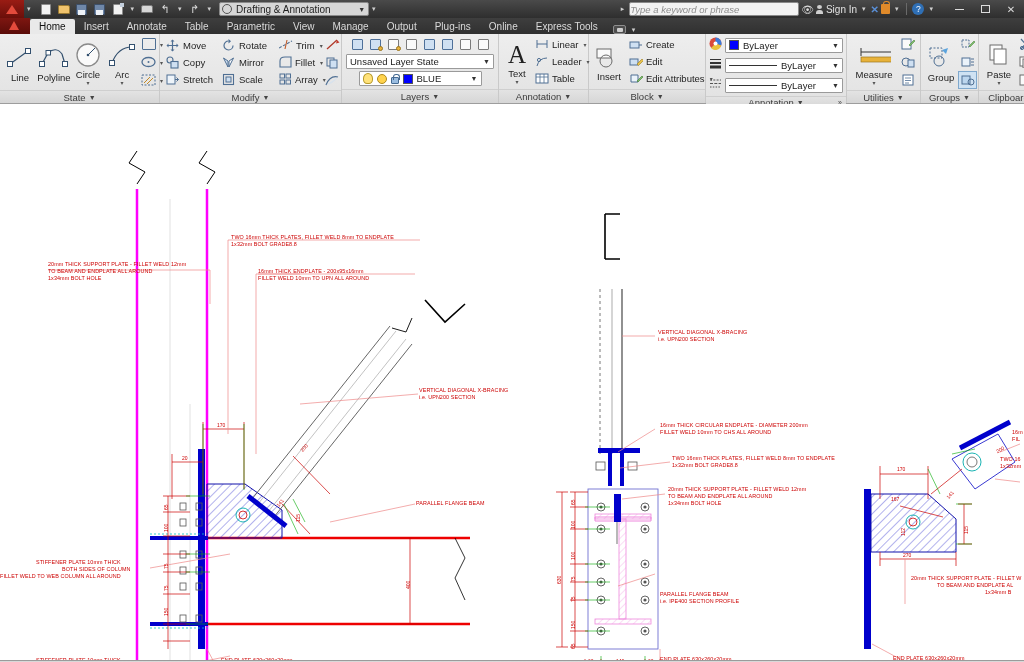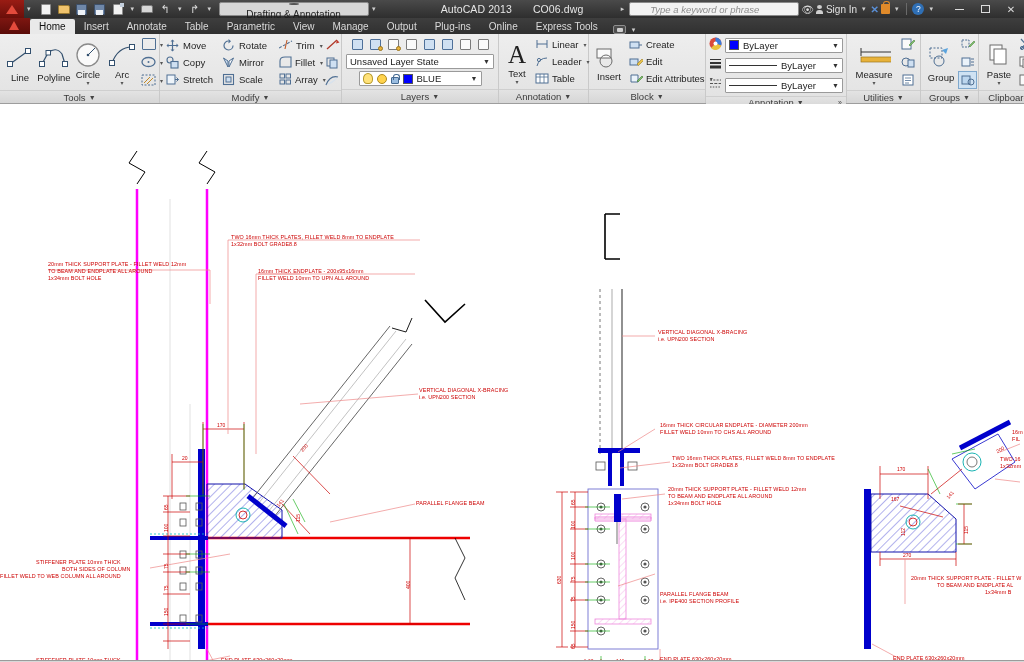--- a/index.html
+++ b/index.html
@@ -38,28 +38,28 @@
   .arrowicon{ font-size:11px;color:#d8d8d8; }
   .sep-v{ width:1px;height:12px;background:#6a6a6a;margin:0 3px; }
   .title-center{
     position:absolute;left:0;right:0;text-align:center;font-size:10.5px;color:#e6e6e6;
     pointer-events:none; letter-spacing:.1px;
   }
   .title-center span{ margin:0 9px; }
   .wsdrop{
     display:flex;align-items:center;gap:4px;background:#d6d6d6;color:#1d1d1d;
     height:14px;border:1px solid #8a8a8a;border-radius:2px;padding:0 3px 0 2px;
-    font-size:10px;min-width:150px;margin-left:5px;flex-direction:column;
+    font-size:10px;min-width:150px;margin-left:5px;
   }
   .gear{width:10px;height:10px;border:1.6px solid #555;border-radius:50%;}
   .wsdrop .caret{margin-left:auto;font-size:7px;color:#333;}
   .tb-right{ margin-left:auto; display:flex; align-items:center; gap:2px; padding-right:0; }
   .searchbox{
     width:170px;height:14px;background:#f3f3f3;border:1px solid #8a8a8a;border-radius:2px;
-    font-size:9.5px;color:#8d8d8d;font-style:italic;padding:0 20px;display:flex;align-items:center;
+    font-size:9.5px;color:#8d8d8d;font-style:italic;padding:0 0;display:flex;align-items:center;
   }
   .binoc{color:#dcdcdc;font-size:10px;}
   .signin{display:flex;align-items:center;gap:3px;font-size:10px;color:#e2e2e2;}
   .person{width:7px;height:9px;position:relative;}
   .person:before{content:'';position:absolute;top:0;left:1px;width:5px;height:4px;border-radius:50%;background:#cfcfcf;}
   .person:after{content:'';position:absolute;bottom:0;left:0;width:7px;height:4px;border-radius:3px 3px 0 0;background:#cfcfcf;}
   .xicon{color:#5a8fd6;font-size:10px;font-weight:bold;}
   .lockicon{width:9px;height:10px;background:#e08a2a;border-radius:1px;position:relative;}
   .lockicon:before{content:'';position:absolute;top:-3px;left:2px;width:5px;height:5px;border:1.4px solid #e08a2a;border-bottom:none;border-radius:3px 3px 0 0;}
   .helpicon{width:12px;height:12px;border-radius:50%;background:#2f6fb5;color:#fff;font-size:8.5px;display:flex;align-items:center;justify-content:center;}
@@ -186,24 +186,20 @@
     <span class="dd-tiny">▾</span>
   </div>
 
   <div class="wsdrop">
     <div class="gear"></div>
     <span>Drafting &amp; Annotation</span>
     <span class="caret">▼</span>
   </div>
   <span class="dd-tiny">▾</span>
 
-  <div class="title-center">
-    <span>AutoCAD 2013</span>
-    <span>CO06.dwg</span>
-  </div>
 
   <div class="tb-right">
     <span class="dd-tiny">▸</span>
     <div class="searchbox">Type a keyword or phrase</div>
     <span class="binoc">👁</span>
     <div class="signin">
       <span class="person"></span>
       <span>Sign In</span>
     </div>
     <span class="dd-tiny">▾</span>
@@ -335,21 +331,21 @@
                 <rect x="1" y="1" width="13" height="10" fill="none" stroke="#4f6f93" stroke-width="1" stroke-dasharray="2 1.5"></rect>
             <line x1="3" y1="9" x2="9" y2="3" stroke="#c08a2a" stroke-width="1"></line>
                 <line x1="6" y1="10" x2="12" y2="4" stroke="#c08a2a" stroke-width="1"></line>
               </svg>
           </div>
           <span class="tinycaret">▾</span>
         </div>
       </div>
     </div>
     <div class="panel-title">
-      <span>Tools</span>
+      <span>State</span>
       <span class="tc">▼</span>
     </div>
   </div>
 
   <div class="panel" style="width:182px">
     <div class="panel-body" style="flex-direction:row">
       <div class="col3" style="flex:1">
         <div style="display:flex">
           <div class="smallrow" style="width:56px">
             <span class="gi">

